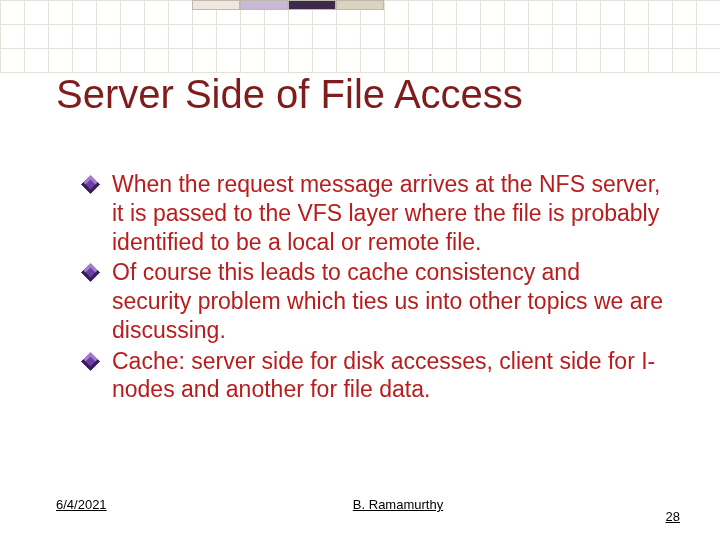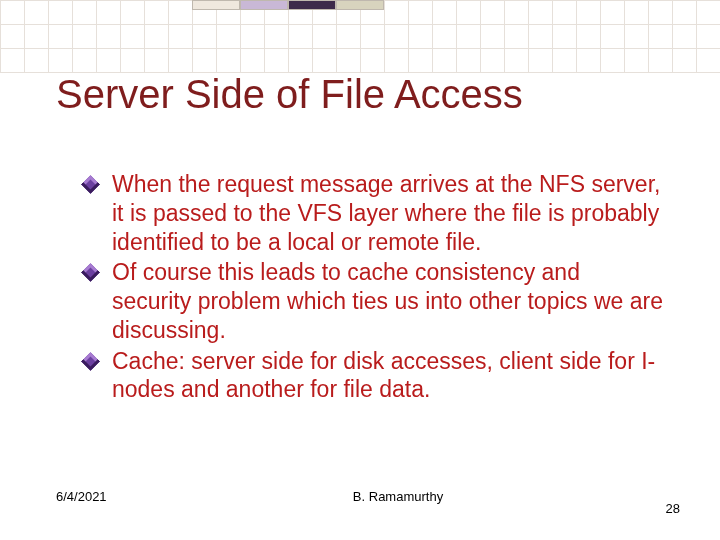--- a/index.html
+++ b/index.html
@@ -80,28 +80,29 @@
     font-size: 23px;
     color: #b91c1c;
     line-height: 1.25;
   }
   .bullet-text b {
     font-weight: bold;
   }
 
   .footer {
     position: absolute;
-    bottom: 24px;
+    bottom: 16px;
     left: 56px;
     right: 40px;
     display: flex;
     justify-content: center;
     font-family: Verdana, Arial, sans-serif;
     font-size: 13px;
     color: #000;
+    text-decoration: underline;
   }
   .footer .center {
     text-align: center;
     flex: 1;
   }
   .footer .left {
     width: 120px;
     text-align: left;
   }
   .footer .right {

